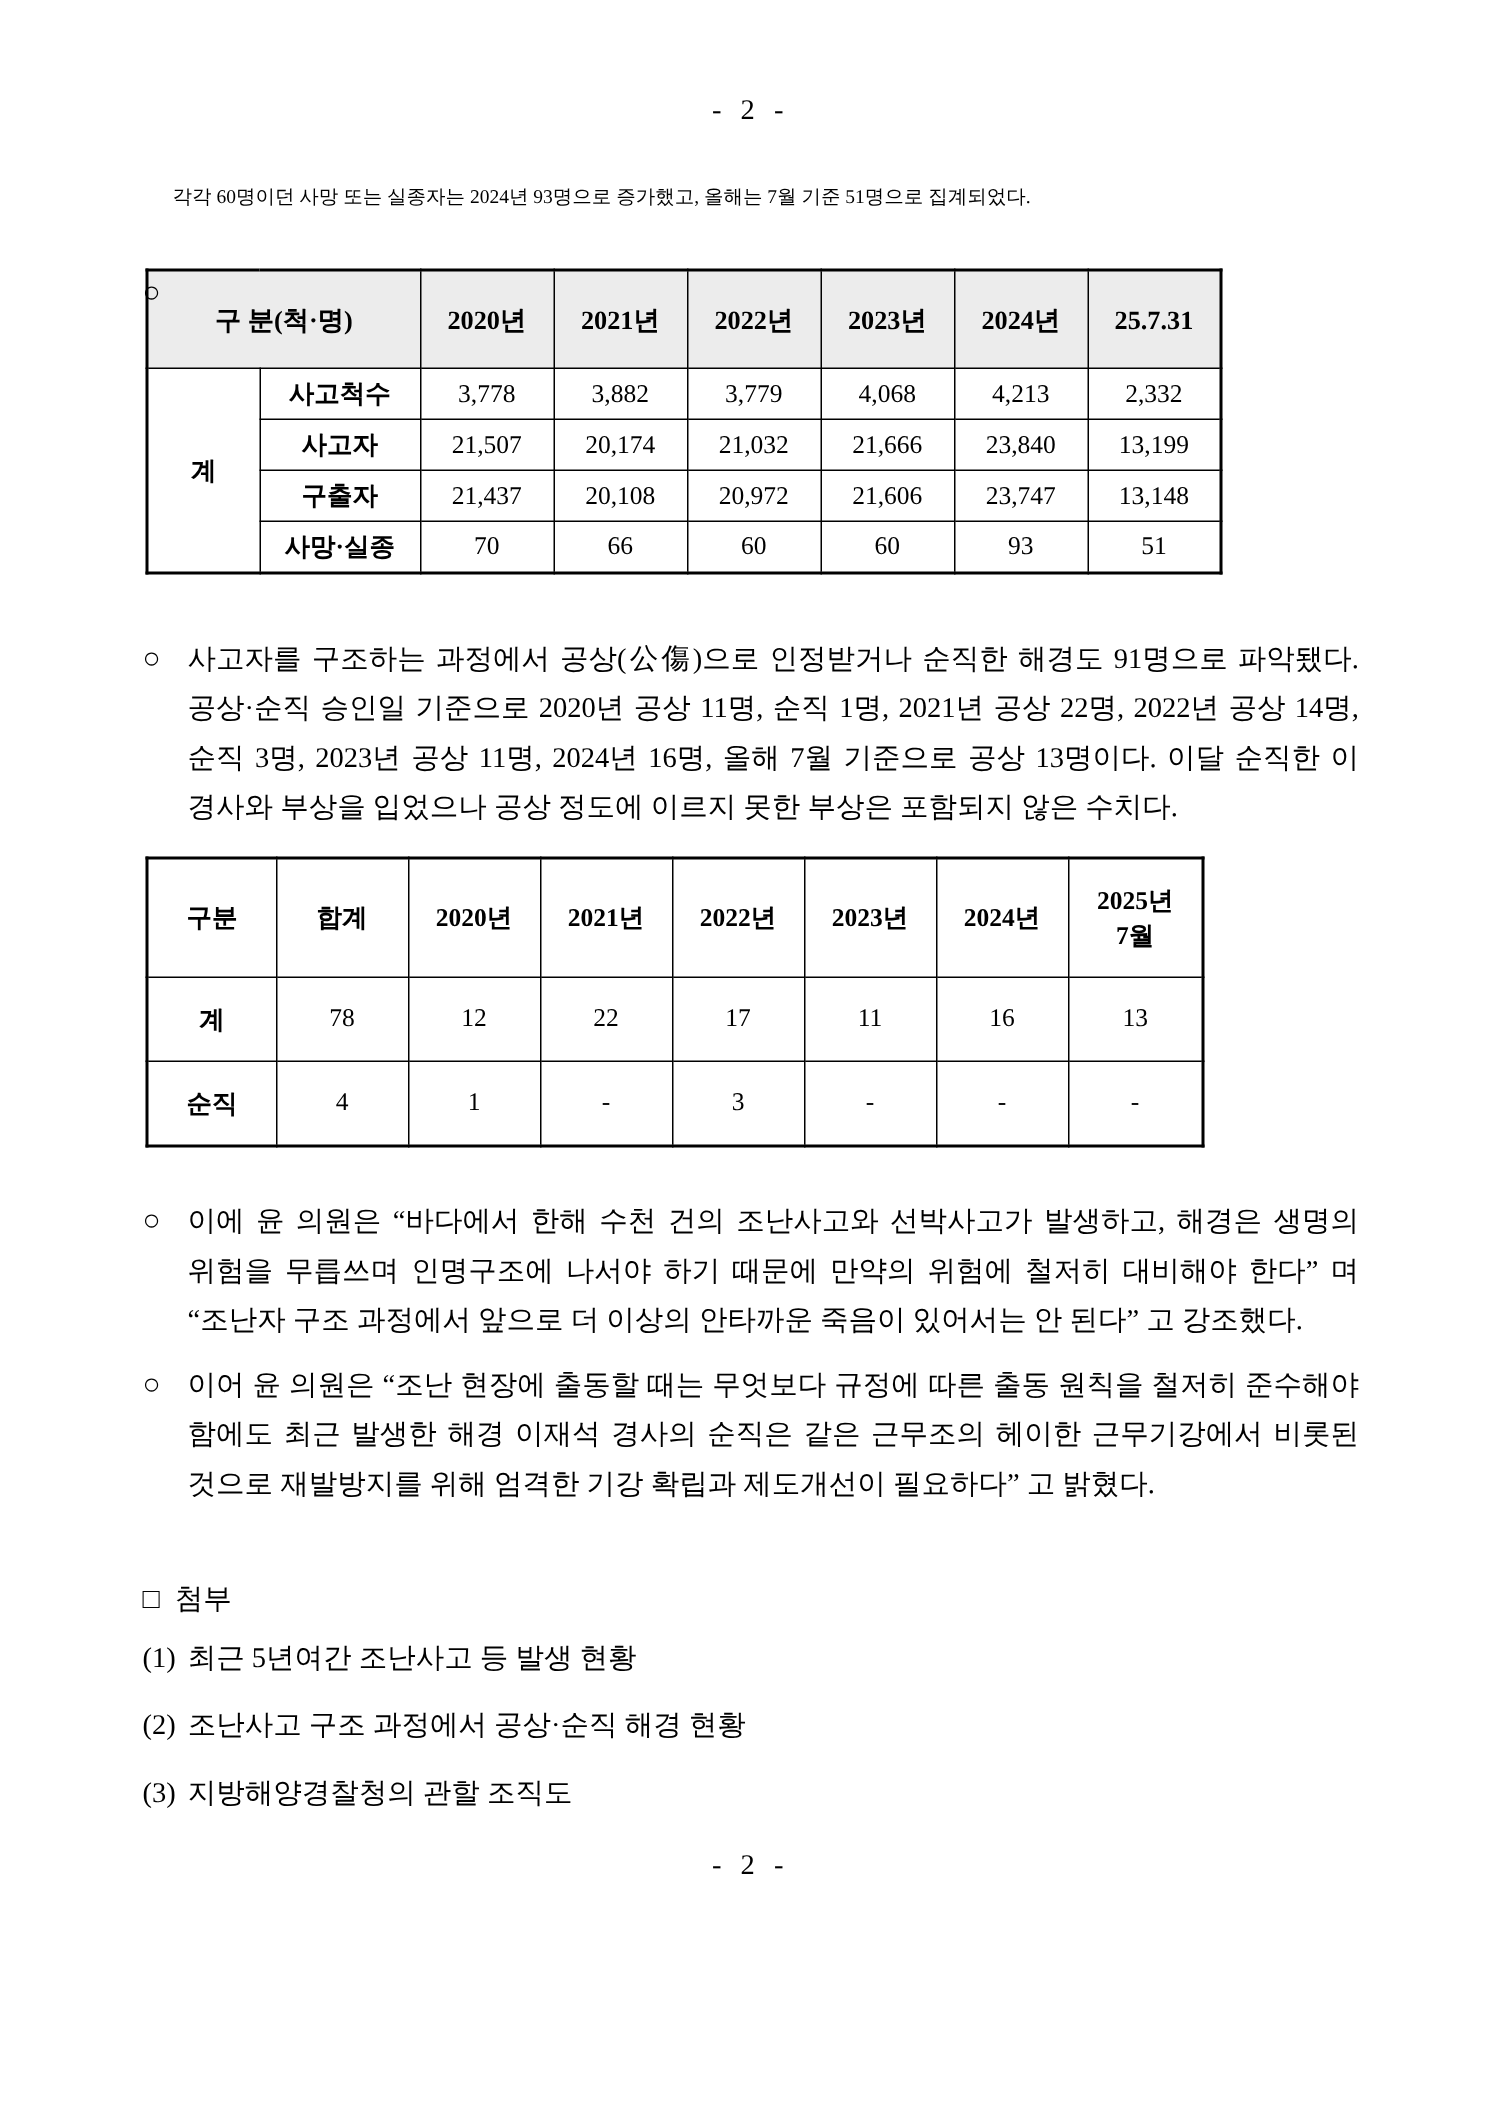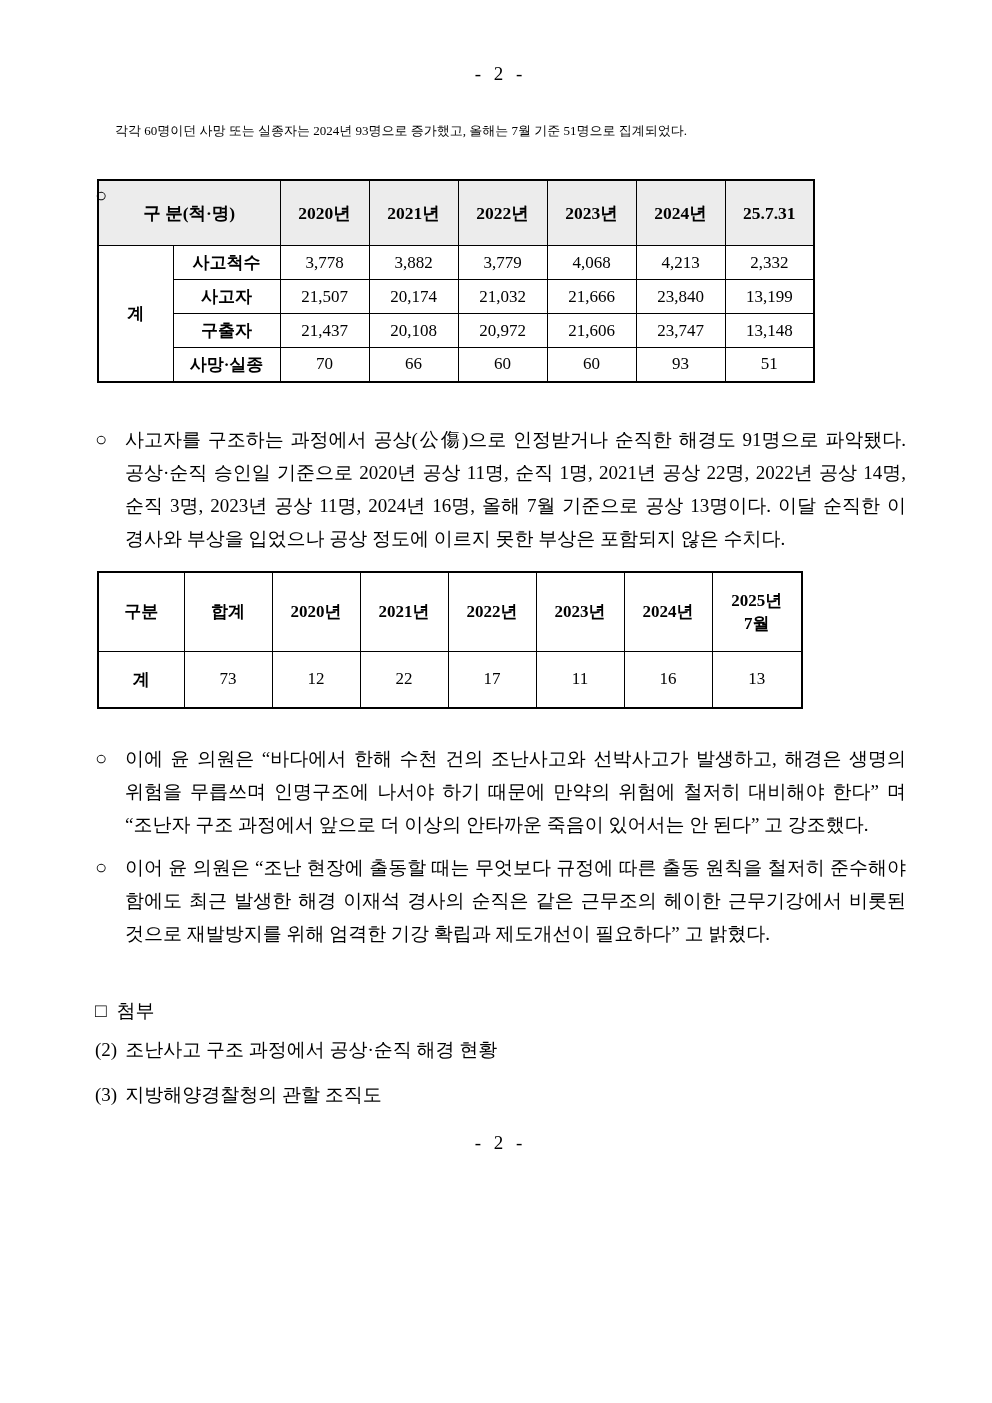--- a/index.html
+++ b/index.html
@@ -198,45 +198,58 @@
         <th>2021년</th>
         <th>2022년</th>
         <th>2023년</th>
         <th>2024년</th>
         <th>2025년7월</th>
       </tr>
     </thead>
     <tbody>
       <tr>
         <th>계</th>
-        <td>73</td>
+        <td>78</td>
         <td>12</td>
         <td>22</td>
         <td>17</td>
         <td>11</td>
         <td>16</td>
         <td>13</td>
       </tr>
+      <tr>
+        <th>순직</th>
+        <td>4</td>
+        <td>1</td>
+        <td>-</td>
+        <td>3</td>
+        <td>-</td>
+        <td>-</td>
+        <td>-</td>
+      </tr>
     </tbody>
   </table>
 
   <div class="bullet-para mt-b3">
     <span class="marker">○</span>
     <span>이에 윤 의원은  “바다에서 한해 수천 건의 조난사고와 선박사고가 발생하고, 해경은 생명의 위험을 무릅쓰며 인명구조에 나서야 하기 때문에 만약의 위험에 철저히 대비해야 한다” 며  “조난자 구조 과정에서 앞으로 더 이상의 안타까운 죽음이 있어서는 안 된다” 고 강조했다.</span>
   </div>
 
   <div class="bullet-para mt-b4">
     <span class="marker">○</span>
     <span>이어 윤 의원은  “조난 현장에 출동할 때는 무엇보다 규정에 따른 출동 원칙을 철저히 준수해야 함에도 최근 발생한 해경 이재석 경사의 순직은 같은 근무조의 헤이한 근무기강에서 비롯된 것으로 재발방지를 위해 엄격한 기강 확립과 제도개선이 필요하다” 고 밝혔다.</span>
   </div>
 
   <div class="attach-title">
     <span class="marker">□</span><span>첨부</span>
   </div>
   <div class="attach-item">
+    <span class="num">(1)</span><span>최근 5년여간 조난사고 등 발생 현황</span>
+  </div>
+  <div class="attach-item">
     <span class="num">(2)</span><span>조난사고 구조 과정에서 공상·순직 해경 현황</span>
   </div>
   <div class="attach-item">
     <span class="num">(3)</span><span>지방해양경찰청의 관할 조직도</span>
   </div>
 
   <div class="pagenum pagenum-bottom">- 2 -</div>
 
 </div>
 

